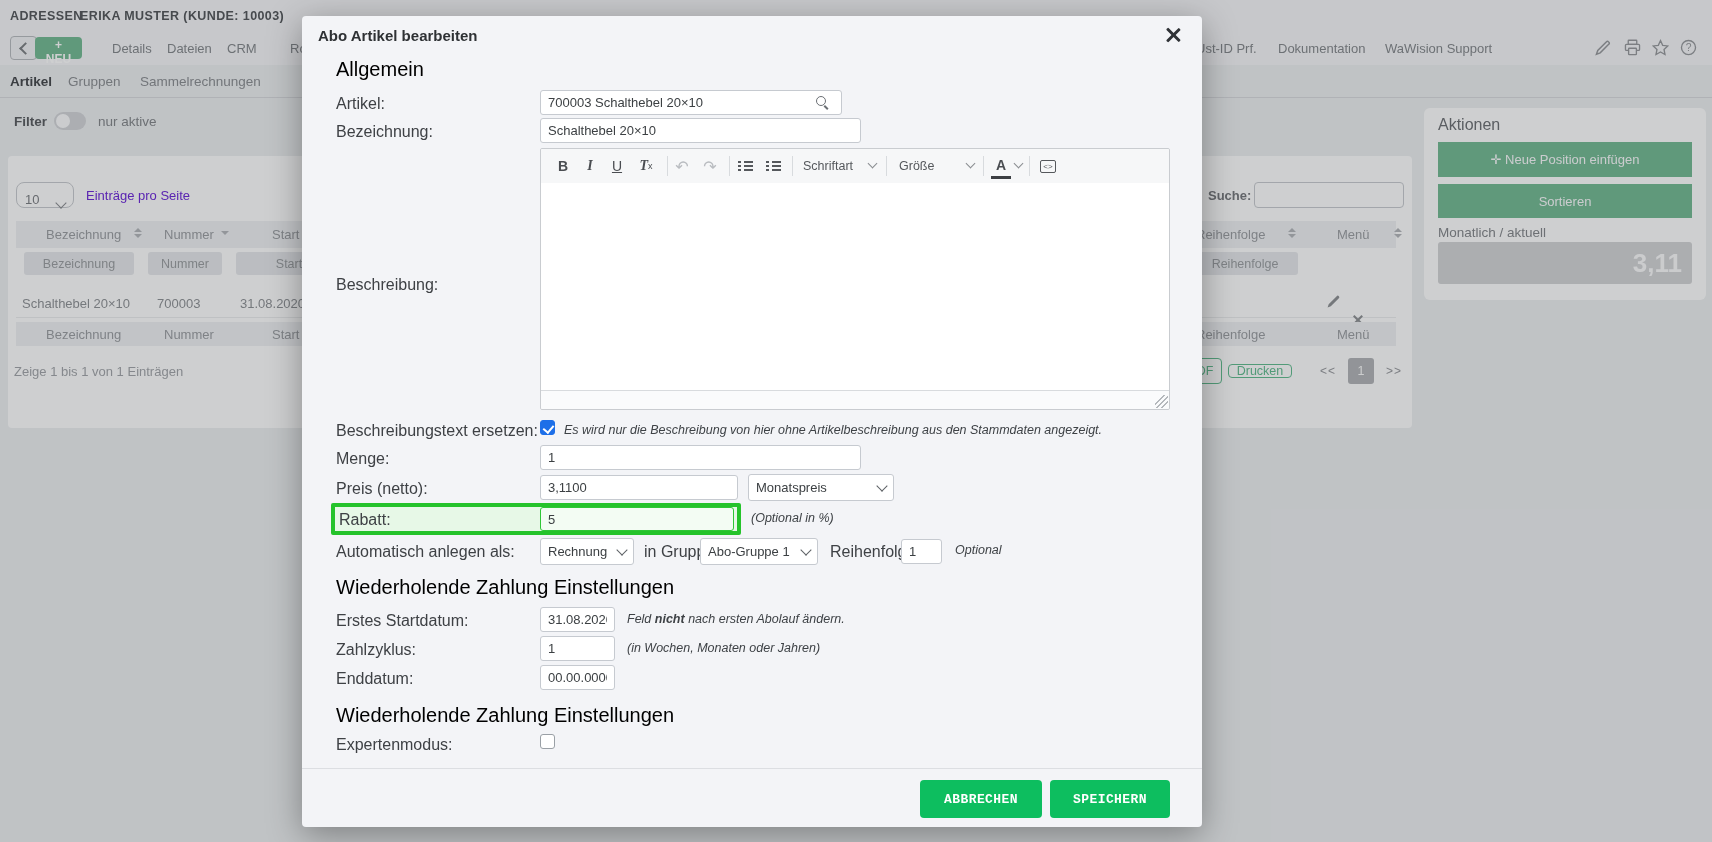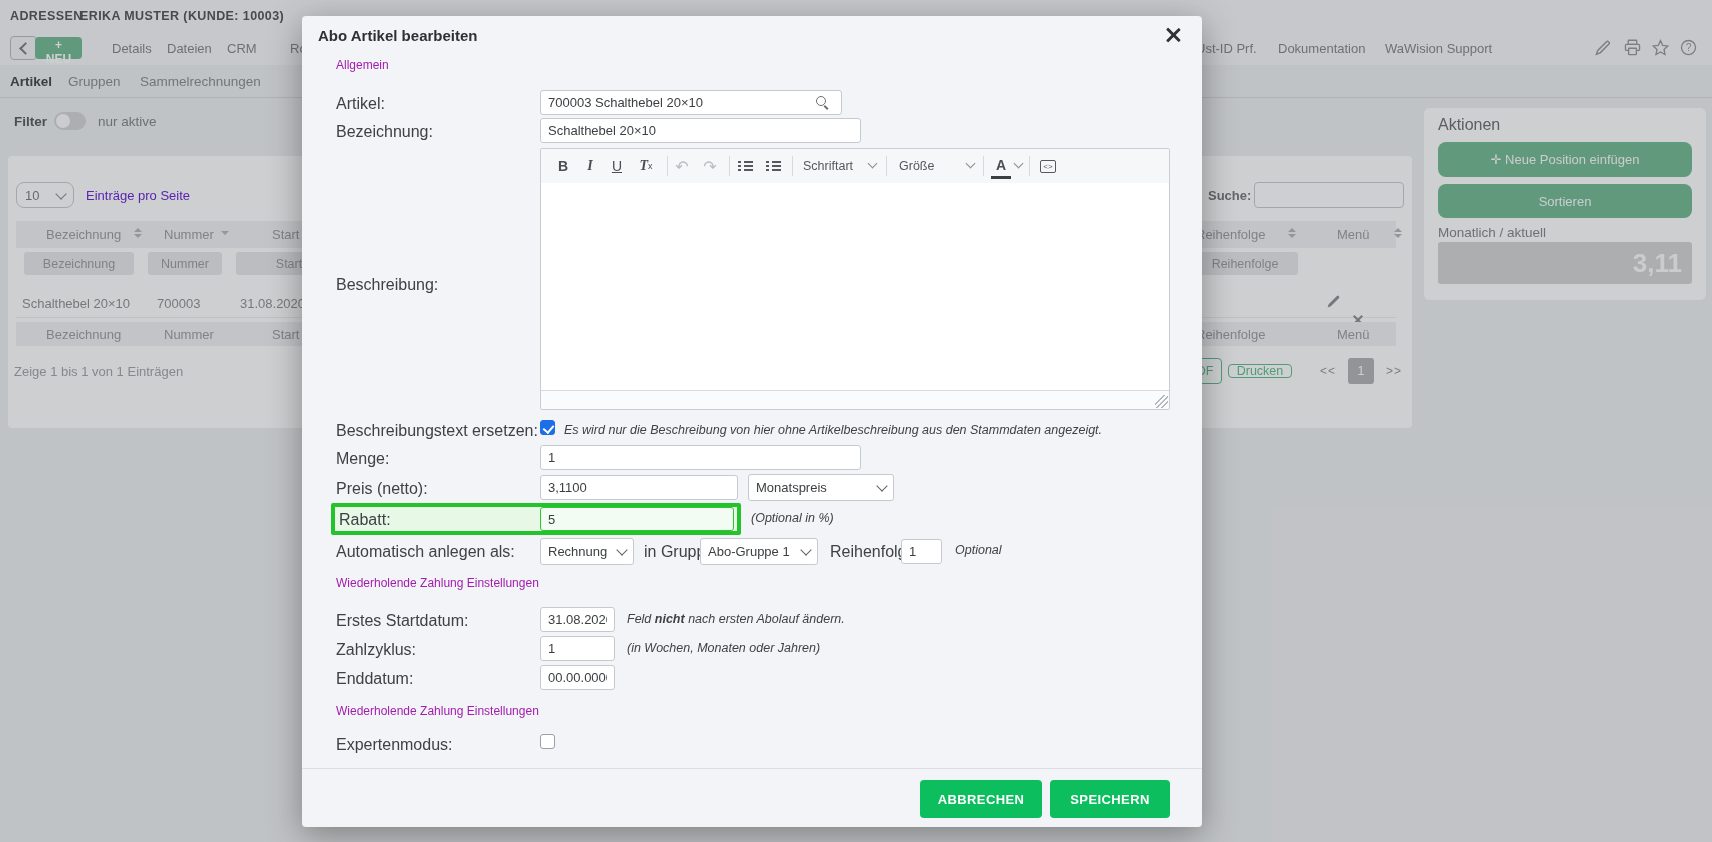--- a/index.html
+++ b/index.html
@@ -12,60 +12,60 @@
   .navtab{font-size:13px;color:#85888c;cursor:pointer}
   .navlink{font-size:13px;color:#85888c;cursor:pointer}
   .backbtn{width:27px;height:24px;border:1px solid #b9bcc0;border-radius:4px;background:#f2f3f5;display:flex;align-items:center;justify-content:center;cursor:pointer}
   .chev{width:7px;height:7px;border-left:2px solid #7d8084;border-bottom:2px solid #7d8084;transform:rotate(45deg);margin-left:3px}
   .greenbtn-sm{background:#74bb94;color:#fff;font-size:12px;font-weight:700;border:none;border-radius:4px;cursor:pointer}
   .subtab{font-size:13.5px;color:#8b8e92;cursor:pointer}
   .subtab.active{color:#45484c;font-weight:700}
   .toggle{width:32px;height:18px;border-radius:9px;background:#d4d6d9;position:relative;cursor:pointer}
   .toggle .knob{position:absolute;left:2px;top:2px;width:14px;height:14px;border-radius:50%;background:#fbfcfd}
   .card{background:#fff;border-radius:4px}
-  .selbox{background:#fff;border:1px solid #c9ccd0;border-radius:8px;display:flex;align-items:center;justify-content:space-between;padding:0 8px;font-size:13px;color:#7c7f83;cursor:pointer}
+  .selbox{background:#fff;border:1px solid #c9ccd0;border-radius:8px;display:flex;align-items:flex-end;justify-content:space-between;padding:0 8px;font-size:13px;color:#7c7f83;cursor:pointer}
   .caret{width:7px;height:7px;border-left:1.6px solid #8a8d91;border-bottom:1.6px solid #8a8d91;transform:rotate(-45deg);margin-top:-3px;flex:0 0 auto}
   .band{background:#f0f1f4}
   .th{font-size:13px;color:#9b9ea2}
   .td{font-size:13px;color:#8f9296}
   .fbox{background:#e7e9ec;border-radius:3px;font-size:12.5px;color:#9b9ea1;display:flex;align-items:center;justify-content:center;cursor:text}
   .sortpair{display:inline-flex;flex-direction:column;gap:2px}
   .sortpair i{display:block;width:0;height:0;border-left:4px solid transparent;border-right:4px solid transparent}
   .sortpair .up{border-bottom:4px solid #b4b7bb}
   .sortpair .dn{border-top:4px solid #b4b7bb}
   .outlbtn{background:transparent;border:1px solid #62bd90;color:#62bd90;border-radius:4px;font-size:12.5px;display:flex;align-items:center;justify-content:center;cursor:pointer}
   .pagebox{background:#b3b5b8;color:#fdfdfd;border-radius:3px;font-size:12.5px;display:flex;align-items:center;justify-content:center;cursor:pointer}
   .pagarrow{font-size:12px;color:#97999d;letter-spacing:1px;cursor:pointer}
-  .actbtn{background:#74bb94;color:#fbfcfd;border:none;border-radius:8px;font-size:13px;cursor:pointer}
+  .actbtn{background:#74bb94;color:#fbfcfd;border:none;border-radius:0;font-size:13px;cursor:pointer}
   .xicon{position:relative;width:12px;height:12px;cursor:pointer}
   .xicon::before,.xicon::after{content:"";position:absolute;left:5px;top:0;width:1.8px;height:12px;background:#8e9194}
   .xicon::before{transform:rotate(45deg)}.xicon::after{transform:rotate(-45deg)}
   .dim{position:absolute;left:0;top:0;width:1712px;height:842px;background:rgba(25,28,33,.21);z-index:40}
   
   .modal{z-index:50;background:#f3f4f7;border-radius:4px;box-shadow:0 8px 34px rgba(0,0,0,.35)}
   .mtitle{font-size:15px;font-weight:700;color:#2e3134}
-  .mh{font-size:12px;color:#a21caf}
+  .mh{font-size:20px;color:#000000}
   .mlbl{font-size:16px;color:#3e4145}
   .minp{position:absolute;box-sizing:border-box;background:#fff;border:1px solid #c6cad0;border-radius:3px;font-size:13px;color:#3c4043;padding:0 7px;font-family:"Liberation Sans",sans-serif;outline:none}
   .msel{position:absolute;box-sizing:border-box;background:#fff;border:1px solid #c6cad0;border-radius:3px;font-size:13px;color:#3c4043;display:flex;align-items:center;justify-content:space-between;padding:0 7px;cursor:pointer}
   .msel .caret{border-color:#5d6165}
   .mnote{font-size:12.5px;font-style:italic;color:#3e4246}
   .closeX{position:relative;width:18px;height:18px;cursor:pointer}
   .closeX::before,.closeX::after{content:"";position:absolute;left:8px;top:0;width:2.6px;height:18px;border-radius:1px;background:#2f3236}
   .closeX::before{transform:rotate(45deg)}.closeX::after{transform:rotate(-45deg)}
   .mag{position:relative;width:13px;height:13px;cursor:pointer}
   .mag::before{content:"";position:absolute;left:0;top:0;width:8px;height:8px;border:1.6px solid #6b6f74;border-radius:50%}
   .mag::after{content:"";position:absolute;left:9px;top:9px;width:5px;height:1.8px;background:#6b6f74;transform:rotate(45deg);transform-origin:0 0}
   .cb{position:absolute;width:15px;height:15px;border-radius:3px;box-sizing:border-box;cursor:pointer}
   .cb.checked{background:#1d6fe8;border:1px solid #1d6fe8}
   .cb.checked::after{content:"";position:absolute;left:3.5px;top:1.5px;width:5px;height:8px;border-right:2px solid #fff;border-bottom:2px solid #fff;transform:rotate(40deg)}
   .cb.empty{background:#fff;border:1px solid #9aa0a6}
   .hl{border:4px solid #25c32b;background:#e7f8e7;border-radius:2px}
   .hlinp{background:#f3fcf3;border:1px solid #2fc636}
-  .gbtn{position:absolute;background:#0dbe5f;color:#fff;border:none;border-radius:4px;font-size:13px;font-weight:700;letter-spacing:.4px;cursor:pointer;font-family:Liberation Sans, sans-serif}
+  .gbtn{position:absolute;background:#0dbe5f;color:#fff;border:none;border-radius:4px;font-size:13px;font-weight:700;letter-spacing:.4px;cursor:pointer;font-family:Liberation Mono, monospace}
   
   .editor{background:#fff;border:1px solid #c9ccd0;border-radius:2px}
   .etoolbar{position:absolute;left:0;top:0;right:0;height:34px;background:#f6f7f8;border-bottom:1px solid #ccd0d4;border-radius:2px 2px 0 0}
   .ebtn{position:absolute;top:0;height:34px;display:flex;align-items:center;justify-content:center;color:#4a4d51;font-size:14px;cursor:pointer}
   .esep{position:absolute;top:7px;width:1px;height:20px;background:#d8dbde}
   .estatus{position:absolute;left:0;right:0;bottom:0;height:18px;border-top:1px solid #d8dbde;background:#fafbfc;border-radius:0 0 2px 2px}
   .grip{position:absolute;right:1px;bottom:1px;width:13px;height:13px;cursor:nwse-resize;
         background:linear-gradient(135deg,transparent 0 6px,#b4b8bc 6px 7.5px,transparent 7.5px 9.5px,#b4b8bc 9.5px 11px,transparent 11px 13px,#b4b8bc 13px 14.5px,transparent 14.5px)}
   .listicon{position:relative;width:15px;height:12px;display:inline-block}
   .listicon::before{content:"";position:absolute;left:0;top:1px;width:3px;height:2px;background:#55585c;box-shadow:0 4px 0 #55585c,0 8px 0 #55585c}

